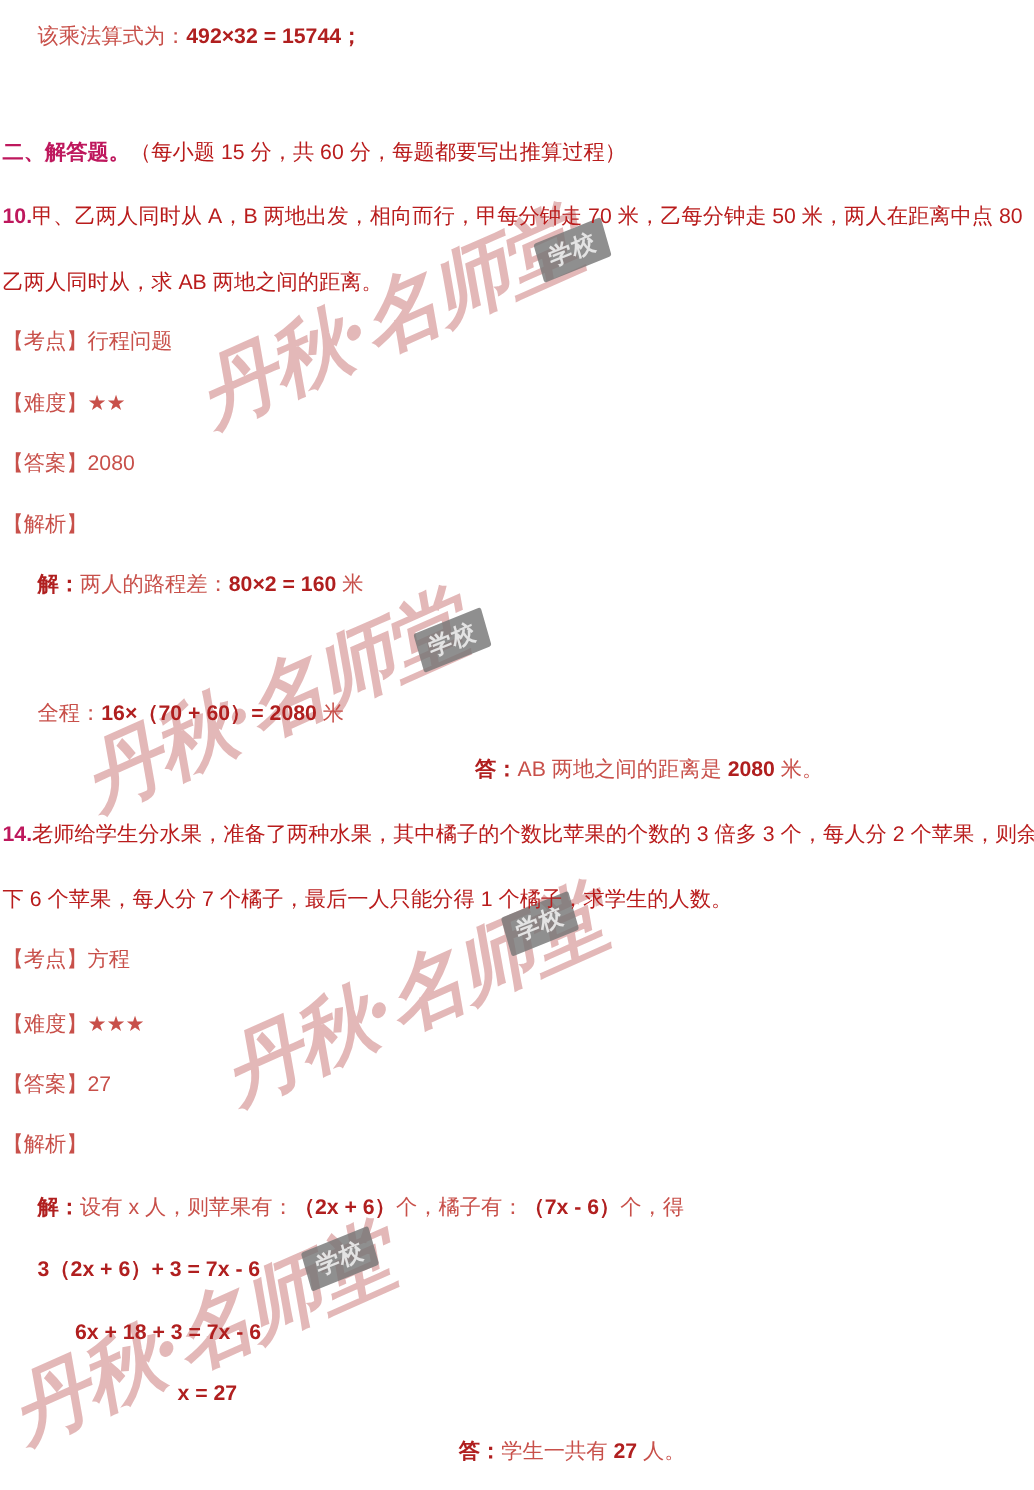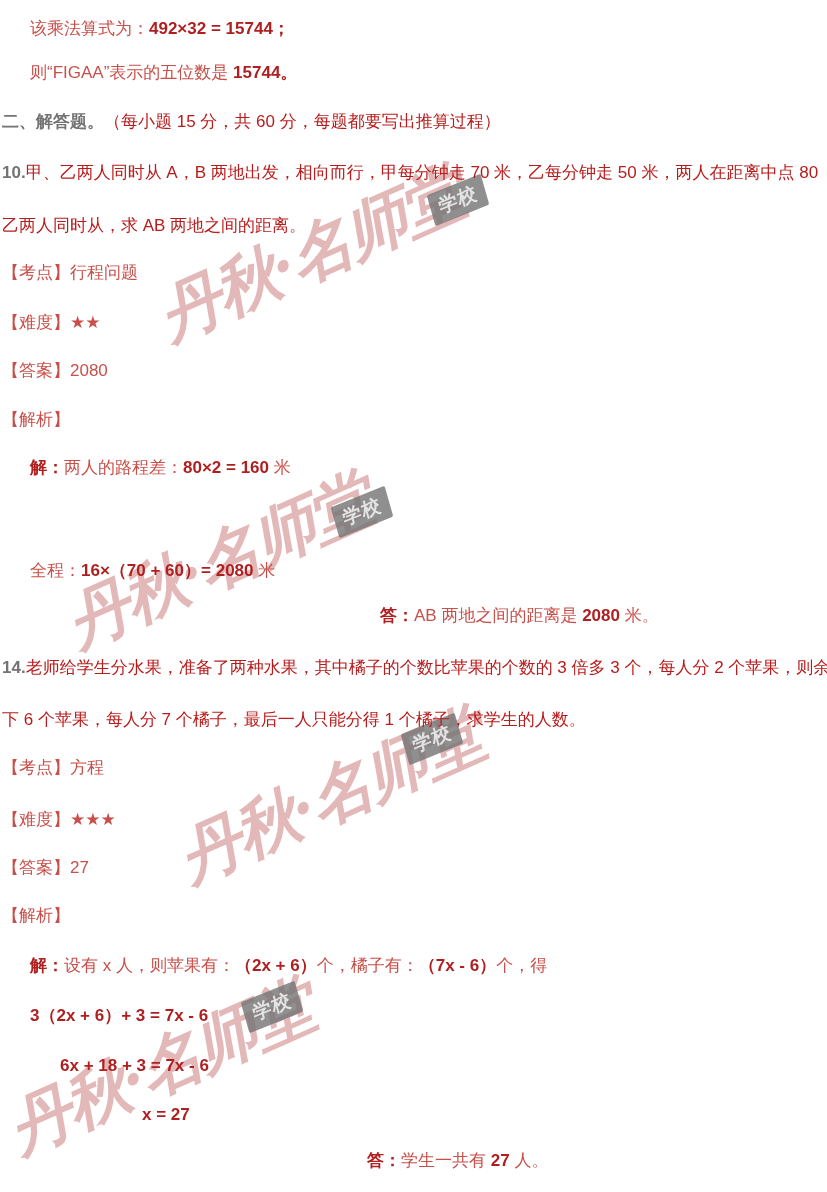--- a/index.html
+++ b/index.html
@@ -25,21 +25,21 @@
     font-size:19px;font-weight:700;letter-spacing:1px;
     padding:3px 9px;border-radius:2px;
     transform:translate(-50%,-50%) rotate(-22deg) skewX(-6deg);
   }
   
   .content{position:absolute;inset:0;z-index:1;}
   .ln{position:absolute;white-space:nowrap;font-size:17px;line-height:22px;}
   .r {color:#c8504a;}
   .rb{color:#b01f1f;font-weight:700;}
   .k {color:#b91c1c;}
-  .kb{color:#737373;font-weight:700;}
+  .kb{color:#be185d;font-weight:700;}
 </style>
 </head>
 <body>
 
 <div class="page">
 
   <div class="wm-layer">
     <div class="wm" style="left:310px;top:255px">丹秋·名师堂</div>
     <div class="stamp" style="left:458px;top:200px">学校</div>
 
@@ -48,21 +48,20 @@
 
     <div class="wm" style="left:330px;top:797px">丹秋·名师堂</div>
     <div class="stamp" style="left:432px;top:739px">学校</div>
 
     <div class="wm" style="left:160px;top:1068px">丹秋·名师堂</div>
     <div class="stamp" style="left:272px;top:1007px">学校</div>
   </div>
 
   <div class="content">
     <div class="ln" style="left:30px;top:18px"><span class="r">该乘法算式为：</span><span class="rb">492×32 = 15744；</span></div>
-    <div class="ln" style="left:30px;top:62px"><span class="r">则“FIGAA”表示的五位数是 </span><span class="rb">15744。</span></div>
     <div class="ln" style="left:2px;top:111px"><span class="kb">二、解答题。</span><span class="k">（每小题 15 分，共 60 分，每题都要写出推算过程）</span></div>
 
     <div class="ln" style="left:2px;top:162px"><span class="kb">10.</span><span class="k">甲、乙两人同时从 A，B 两地出发，相向而行，甲每分钟走 70 米，乙每分钟走 50 米，两人在距离中点 80</span></div>
     <div class="ln" style="left:2px;top:215px"><span class="k">乙两人同时从，求 AB 两地之间的距离。</span></div>
     <div class="ln" style="left:2px;top:262px"><span class="r">【考点】行程问题</span></div>
     <div class="ln" style="left:2px;top:312px"><span class="r">【难度】★★</span></div>
     <div class="ln" style="left:2px;top:360px"><span class="r">【答案】2080</span></div>
     <div class="ln" style="left:2px;top:409px"><span class="r">【解析】</span></div>
     <div class="ln" style="left:30px;top:457px"><span class="rb">解：</span><span class="r">两人的路程差：</span><span class="rb">80×2 = 160</span><span class="r"> 米</span></div>
     <div class="ln" style="left:30px;top:560px"><span class="r">全程：</span><span class="rb">16×（70 + 60）= 2080</span><span class="r"> 米</span></div>

